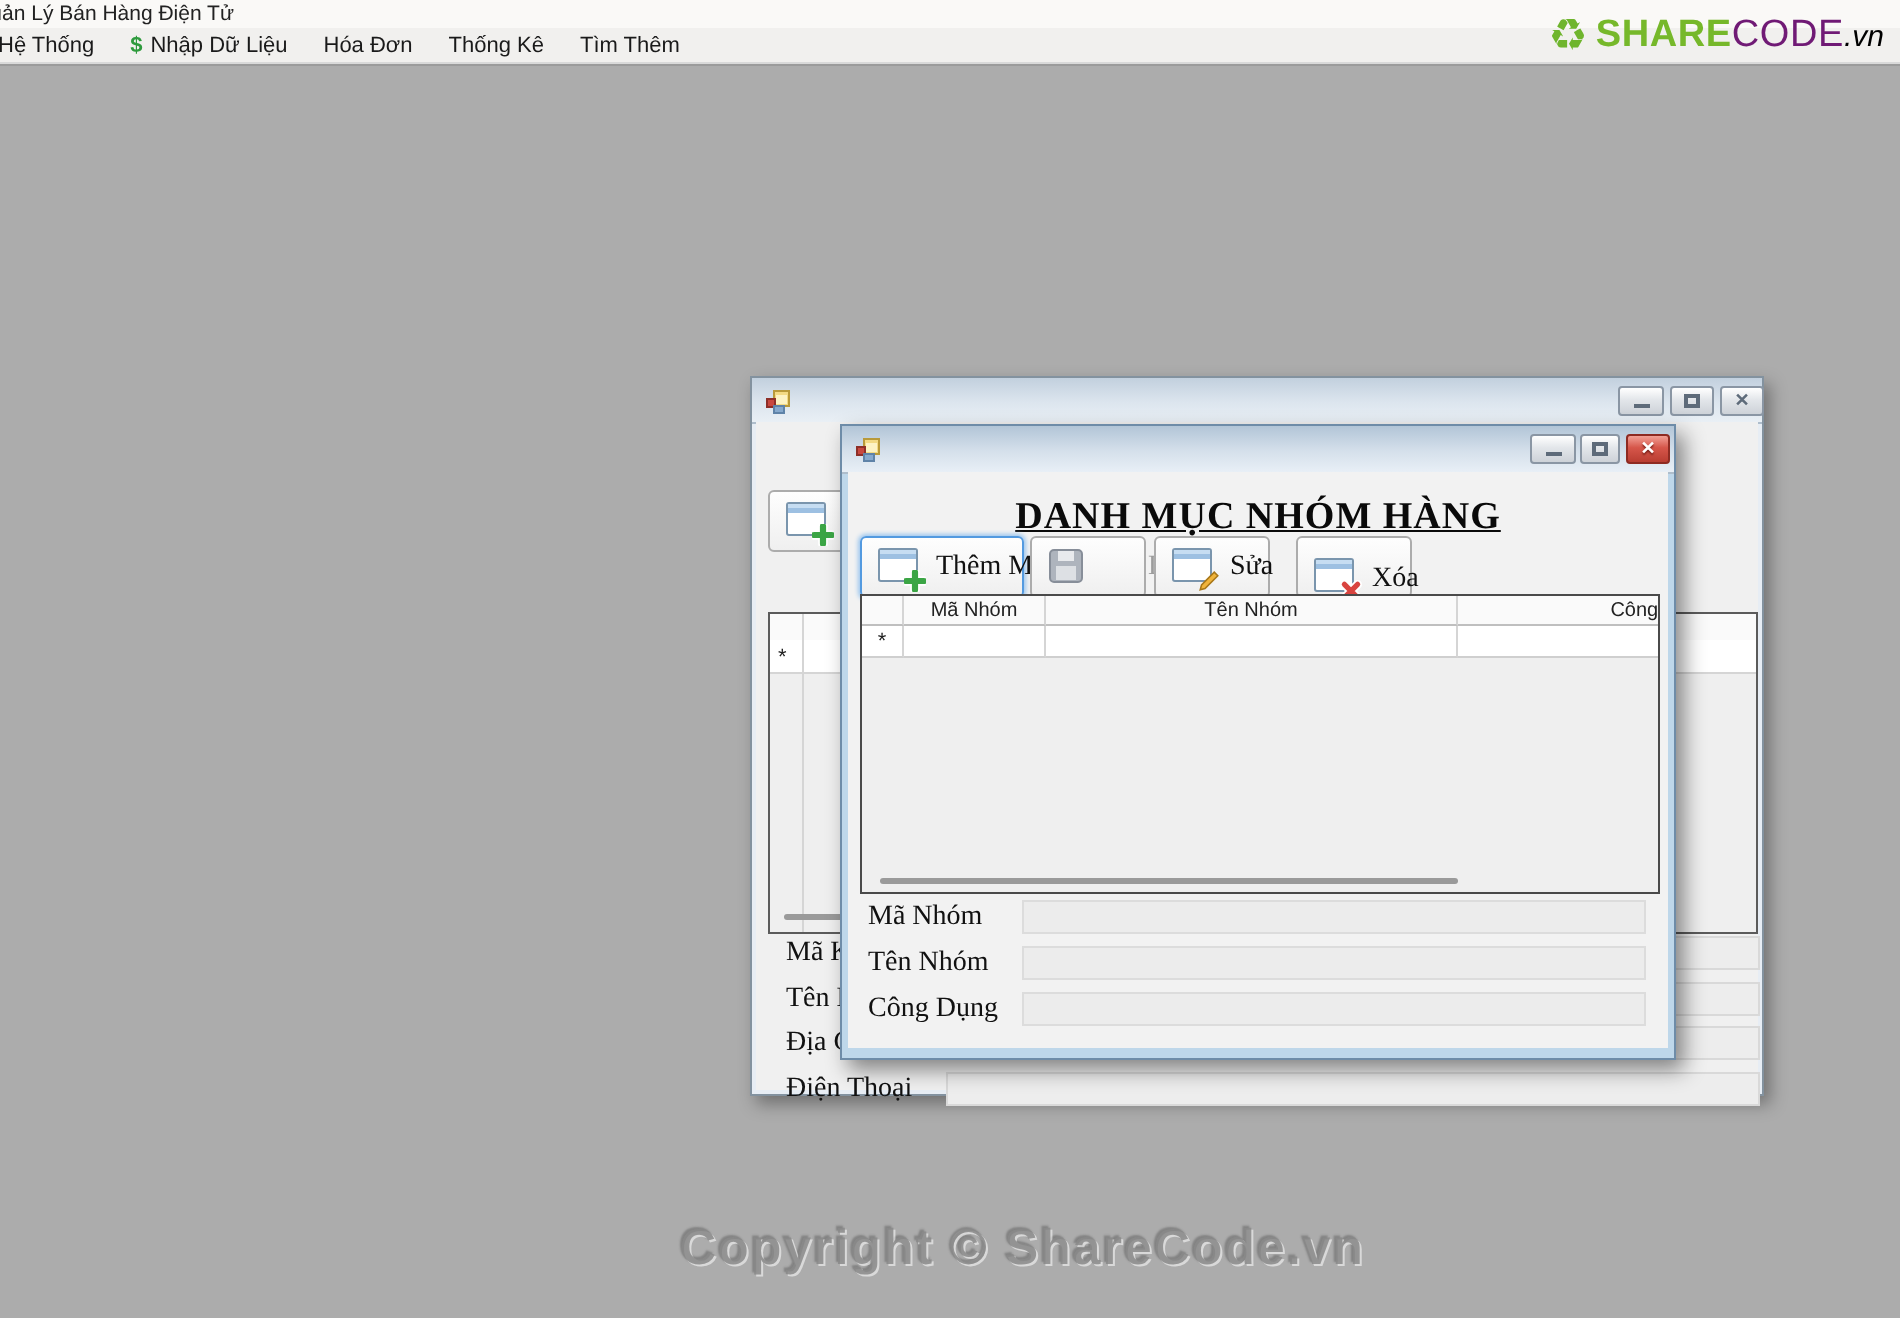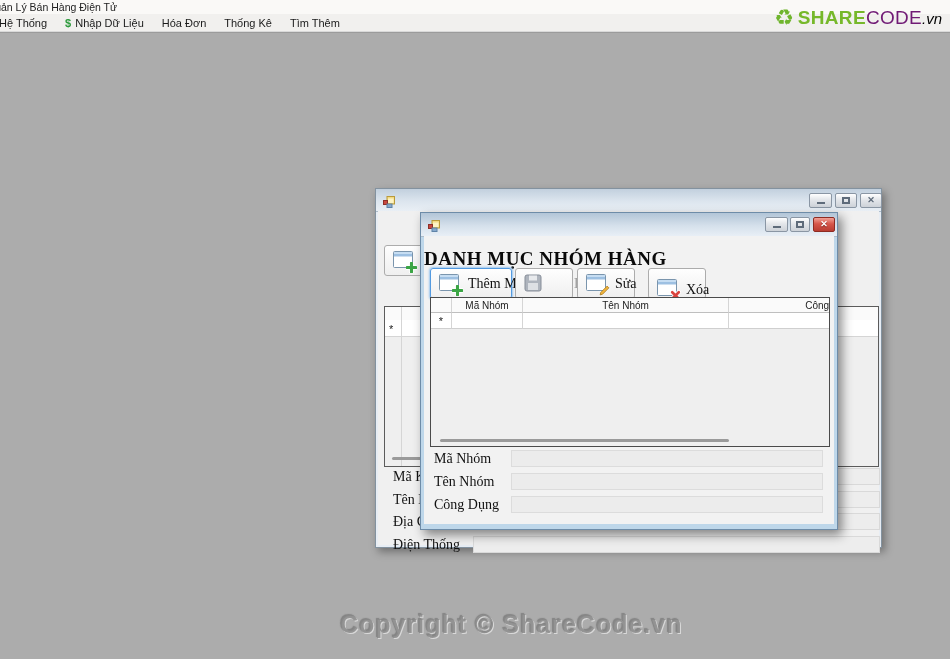--- a/index.html
+++ b/index.html
@@ -72,22 +72,22 @@
     border:1px solid #D9D9D9;box-sizing:border-box;font-size:12px;padding:0 3px;}
 
   
   #group-dialog{left:420px;top:212px;width:418px;height:318px;
     background:#BED7EA;border:1px solid #6E8CA8;box-sizing:border-box;
     box-shadow:4px 5px 10px rgba(0,0,0,.45);z-index:20;}
   #group-dialog .win-titlebar{height:23px;
     background:linear-gradient(180deg,#B2C5D7 0%,#D5E0EB 55%,#E8EFF6 100%);}
   #dialog-content{position:absolute;left:3px;right:3px;top:23px;bottom:5px;background:#F2F2F2;}
 
-  #dialog-heading{position:absolute;left:0;right:0;top:12px;
-    font-family:"Liberation Serif",serif;font-weight:bold;font-size:19px;color:#0A0A0A;letter-spacing:.5px;}
+  #dialog-heading{position:absolute;left:0;right:0;top:12px;text-align:center;
+    font-family:"Liberation Serif",serif;font-weight:bold;font-size:19px;color:#0A0A0A;letter-spacing:.5px;text-decoration:underline;}
 
   #grid{position:absolute;left:6px;top:61px;width:400px;height:150px;background:#EFEFEF;
     border:1px solid #4A4A4A;box-sizing:border-box;overflow:hidden;}
   .g-hdr{position:absolute;left:0;top:0;height:15px;background:#FAFAFA;border-bottom:1px solid #BFBFBF;
     border-right:1px solid #D5D5D5;box-sizing:border-box;
     font-size:10px;color:#222;display:flex;align-items:center;justify-content:center;overflow:hidden;}
   .g-cell{position:absolute;top:15px;height:16px;background:#FFF;border-bottom:1px solid #CFCFCF;
     border-right:1px solid #D5D5D5;box-sizing:border-box;}
   .g-star{font-size:11px;color:#222;display:flex;align-items:center;justify-content:center;}
   #grid-hscroll{position:absolute;left:9px;bottom:4px;width:289px;height:3px;background:#9A9A9A;border-radius:2px;}
@@ -171,21 +171,21 @@
         <div class="star">*</div>
         <div class="hscroll"></div>
       </div>
 
       <div class="cust-label" style="top:258px;">Mã KH</div>
       <input class="cust-input" style="top: 257px;" readonly="" value="">
       <div class="cust-label" style="top:281px;">Tên KH</div>
       <input class="cust-input" style="top: 280px;" readonly="" value="">
       <div class="cust-label" style="top:303px;">Địa Chỉ</div>
       <input class="cust-input" style="top: 302px;" readonly="" value="">
-      <div class="cust-label" style="top:326px;">Điện Thống</div>
+      <div class="cust-label" style="top:326px;">Điện Thoại</div>
       <input class="cust-input" style="top: 325px;" readonly="" value="">
     </div>
   </div>
 
   <div class="abs" id="group-dialog">
     <div class="win-titlebar">
       <span class="win-icon">
         <svg width="12" height="12" viewBox="0 0 12 12">
           <rect x="4" y="0.5" width="7.5" height="7.5" fill="#F3DA84" stroke="#B99A3A"></rect>
           <rect x="5" y="2.5" width="5.5" height="4.5" fill="#FDF3C4"></rect>

